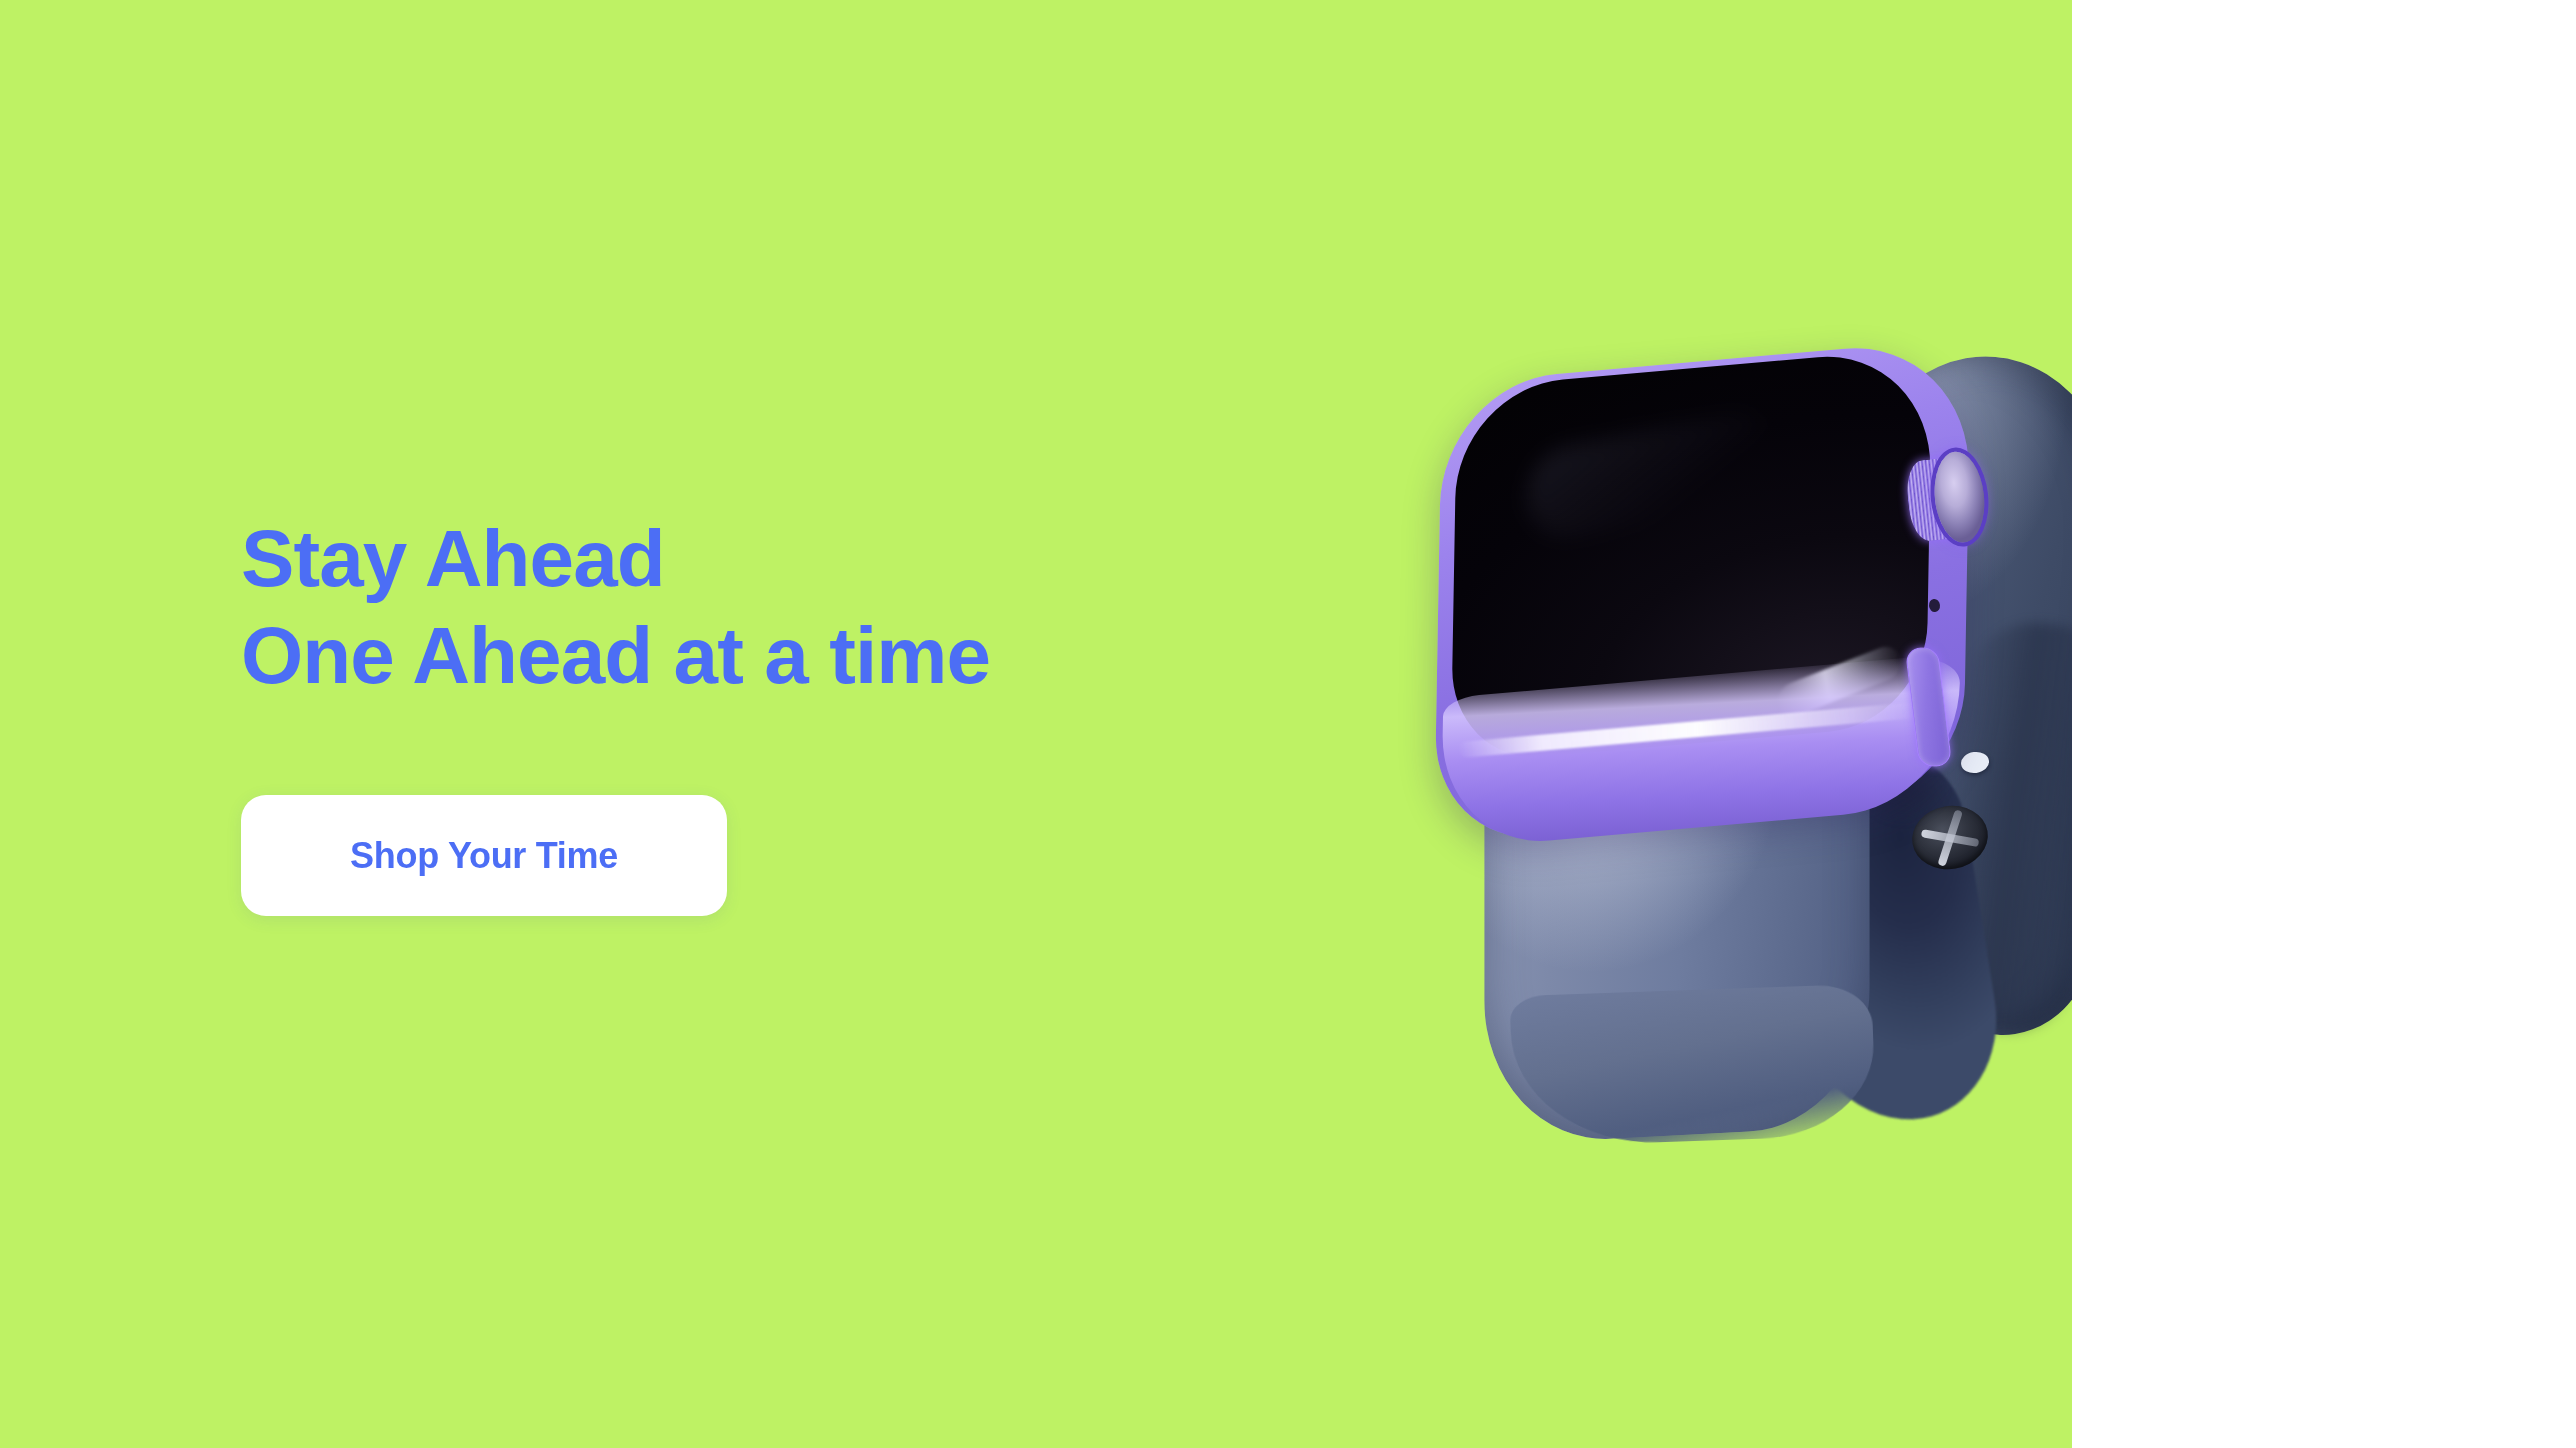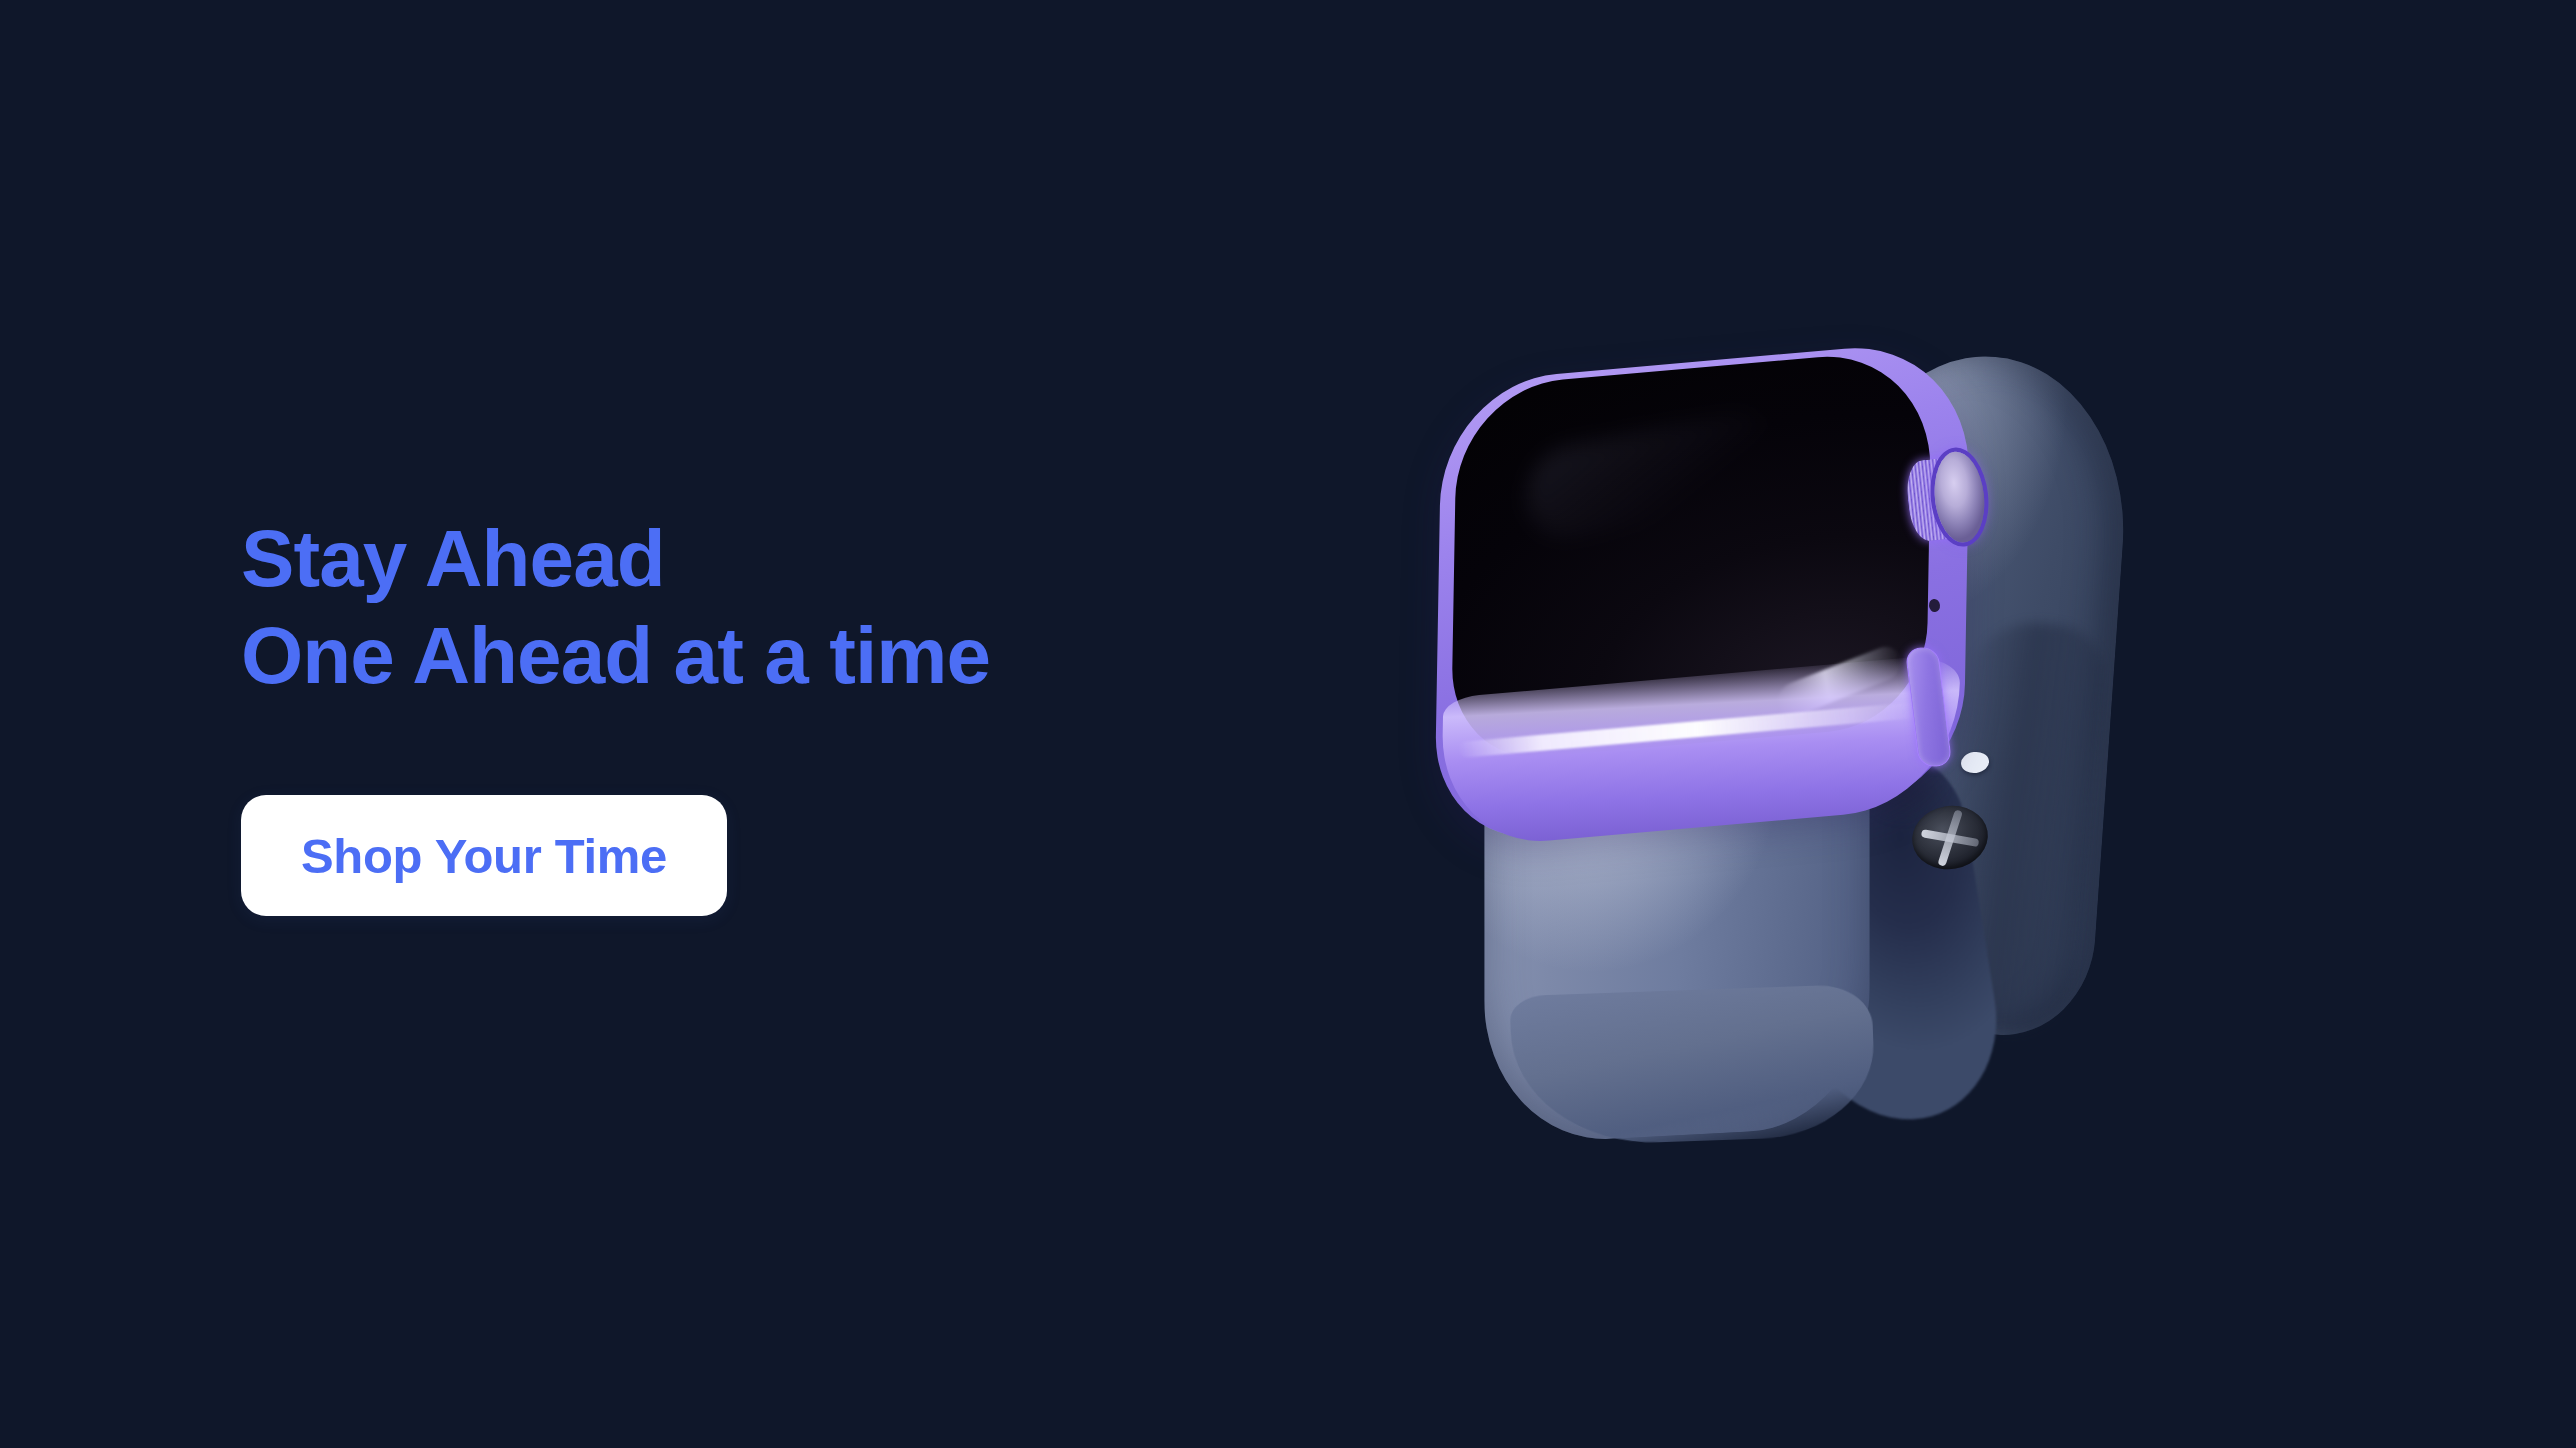--- a/index.html
+++ b/index.html
@@ -8,23 +8,23 @@
   }
   body {
     width: 2576px;
     height: 1448px;
     overflow: hidden;
     font-family: "Liberation Sans", sans-serif;
   }
 
   #hero {
     position: relative;
-    width: 2576px;
+    width: 2072px;
     height: 1448px;
-    background: #0f172a;
+    background: #bef264;
     overflow: hidden;
   }
 
   
   #copy {
     position: absolute;
     left: 241px;
     top: 510px;
     width: 1086px;
   }
@@ -47,21 +47,21 @@
     position: absolute;
     left: 241px;
     top: 795px;
     width: 486px;
     height: 121px;
     background: #FFFFFF;
     border: none;
     border-radius: 25px;
     color: #4C6EF5;
     font-family: "Liberation Sans", sans-serif;
-    font-size: 49px;
+    font-size: 36px;
     font-weight: 700;
     letter-spacing: -0.3px;
     cursor: pointer;
     padding: 0;
     box-shadow: 0 3.6px 15.7px rgba(60,90,180,0.10);
   }
 
   
   #watch-figure {
     position: absolute;

